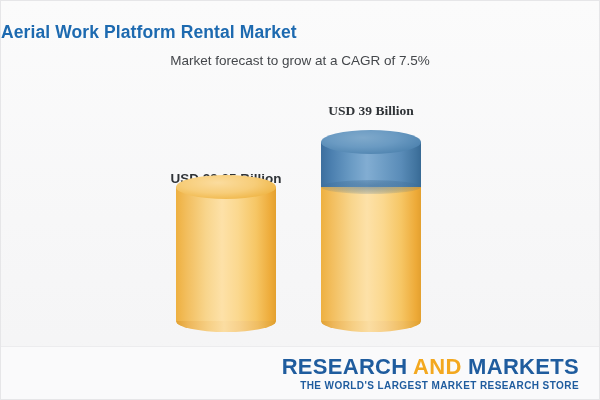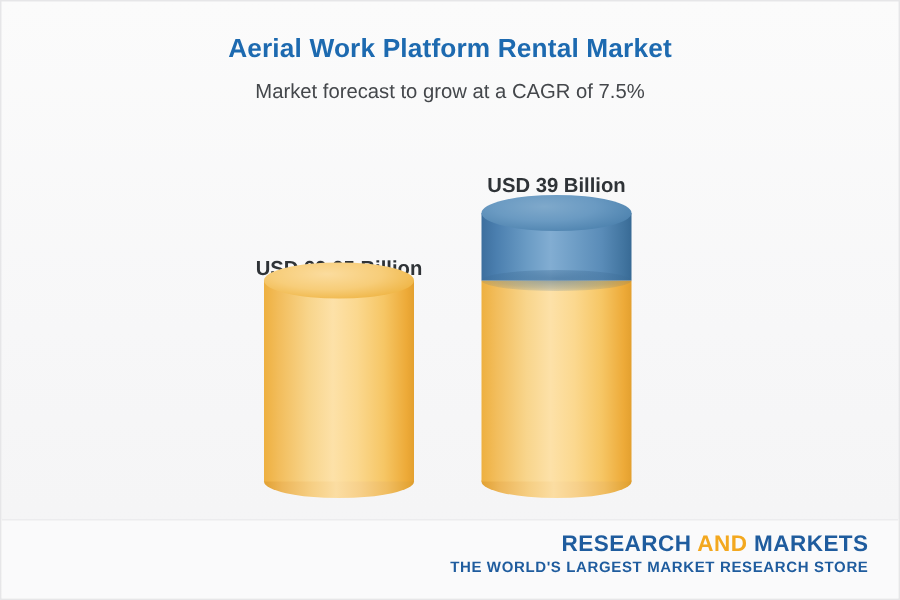--- a/index.html
+++ b/index.html
@@ -19,21 +19,21 @@
     border: 1px solid #e6e6e8;
     box-sizing: border-box;
     overflow: hidden;
   }
 
   
   .title {
     position: absolute;
     left: 0; right: 0;
     top: 21px;
-    text-align: center;
+    text-align: left;
     font-size: 17.5px;
     font-weight: bold;
     color: #1d6ab0;
     letter-spacing: 0.1px;
   }
   .subtitle {
     position: absolute;
     left: 0; right: 0;
     top: 52px;
     text-align: center;
@@ -62,21 +62,21 @@
   .value-label {
     position: absolute;
     left: 0; right: 0;
     text-align: center;
     font-size: 13.5px;
     font-weight: bold;
     color: #2f3337;
     white-space: nowrap;
   }
   .g1 .value-label { bottom: 160px; }
-  .g2 .value-label { bottom: 215px; }
+  .g2 .value-label { bottom: 227px; font-family: Liberation Serif, serif; }
 
   .cat-label {
     position: absolute;
     left: 0; right: 0;
     bottom: -30px;
     text-align: center;
     font-size: 13.5px;
     font-weight: bold;
     color: #2f3337;
   }
@@ -173,21 +173,21 @@
     color: #84878c;
     letter-spacing: 0.05px;
   }
   .logo {
     position: absolute;
     right: 20px;
     top: 8px;
     text-align: right;
   }
   .logo-main {
-    font-size: 15px;
+    font-size: 22px;
     font-weight: bold;
     color: #1f5c9e;
     letter-spacing: 0.3px;
     line-height: 1.05;
     padding-left: 20px;
   }
   .logo-and { color: #f3a81f; }
   .logo-tag {
     font-size: 10px;
     font-weight: bold;

